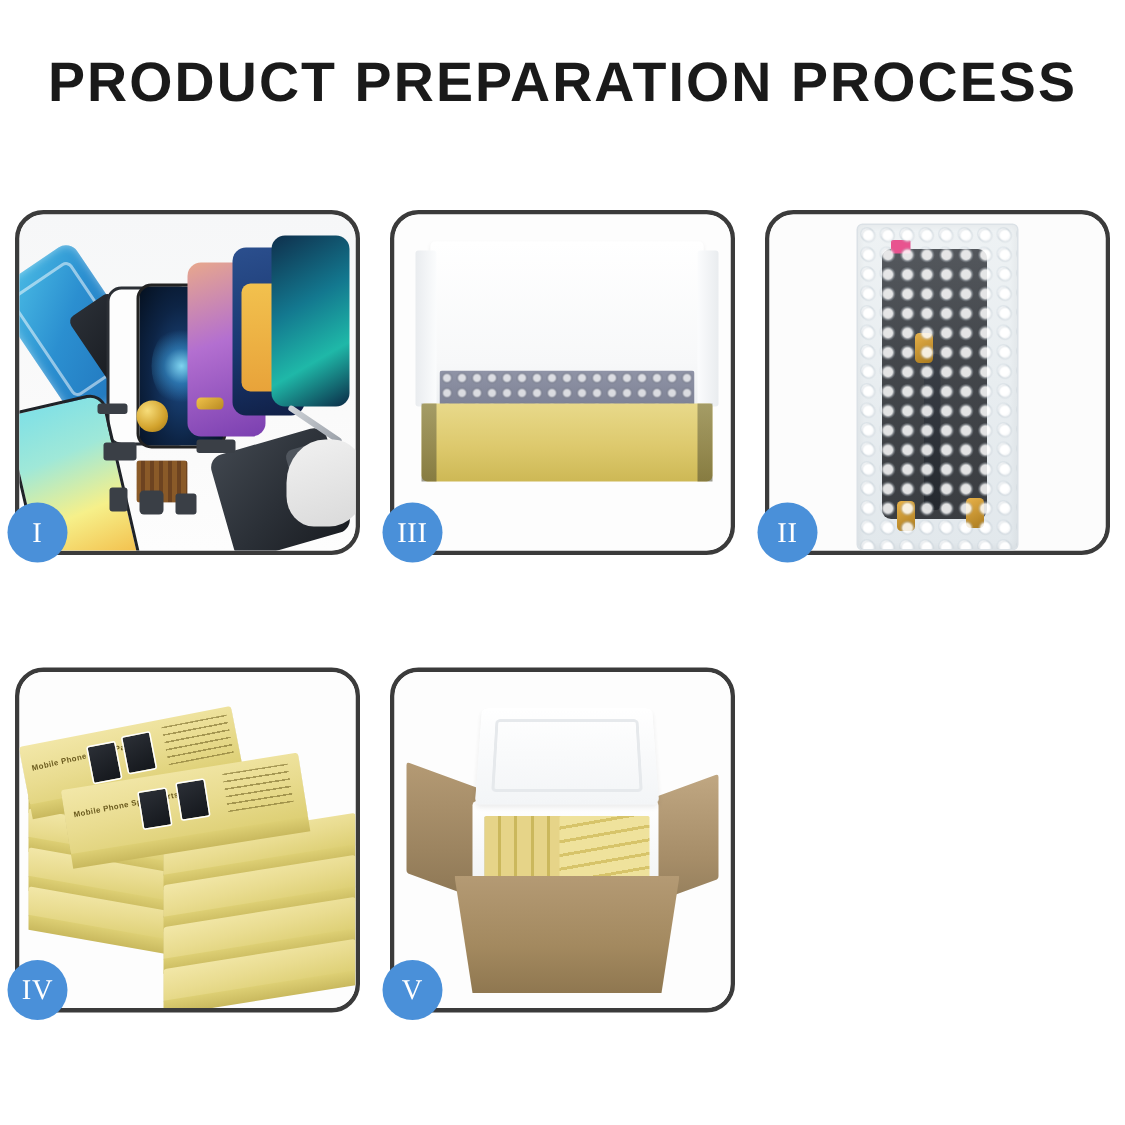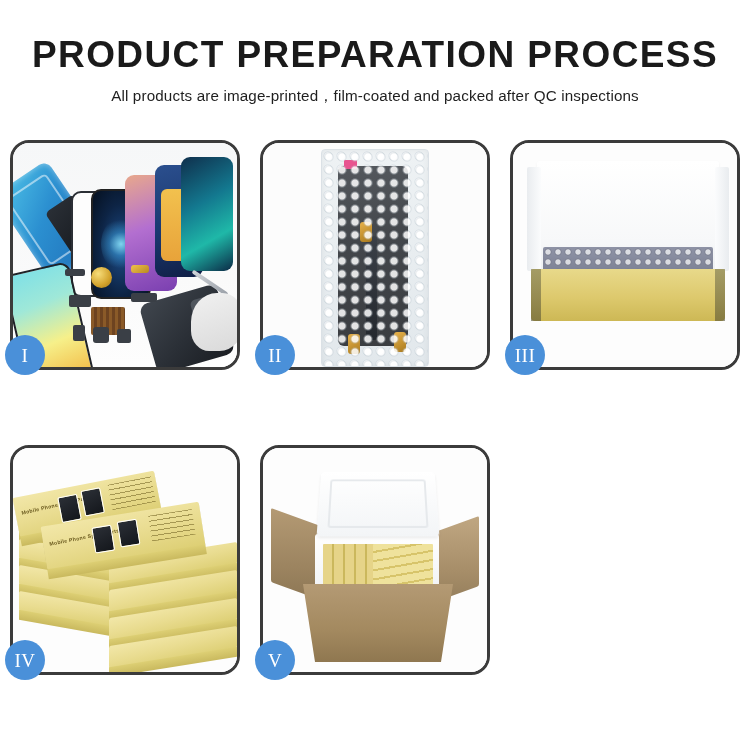--- a/index.html
+++ b/index.html
@@ -311,21 +311,20 @@
   }
   .c6-tape{ position:absolute; background:rgba(125,105,74,.45); border-radius:1px; }
 </style>
 </head>
 <body>
 
 <div class="page">
 
   <div class="header">
     <div class="title">PRODUCT PREPARATION PROCESS</div>
-    <div class="subtitle">All products are image-printed，film-coated and packed after QC inspections</div>
   </div>
 
   <div class="grid">
 
     <div class="panel">
       <div class="panel-inner p1">
         <div class="ph ph-blue-film"></div>
         <div class="ph ph-dark-small"></div>
         <div class="ph ph-white"></div>
         <div class="ph ph-jelly"></div>
@@ -344,44 +343,44 @@
         <div class="chip" style="left:60px;top:182px;width:12px;height:16px;"></div>
         <div class="chip" style="left:80px;top:184px;width:16px;height:16px;border-radius:3px;"></div>
         <div class="chip" style="left:104px;top:186px;width:14px;height:14px;"></div>
         <div class="tweezer"></div>
         <div class="hand"></div>
       </div>
       <div class="badge">I</div>
     </div>
 
     <div class="panel">
+      <div class="panel-inner p3">
+        <div class="box3-lid"></div>
+        <div class="box3-foam"></div>
+        <div class="box3-tray"></div>
+      </div>
+      <div class="badge">III</div>
+    </div>
+
+    <div class="panel">
       <div class="panel-inner p2">
         <div class="bubblebag">
           <div class="lcd"></div>
           <div class="pinklabel"></div>
           <div class="flexcable"></div>
           <div class="flexgold" style="left:38px;top:72px;"></div>
           <div class="flexgold" style="left:26px;top:184px;"></div>
           <div class="flexgold" style="left:72px;top:182px;"></div>
           <div class="bag-overlay"></div>
         </div>
       </div>
       <div class="badge">II</div>
     </div>
 
     <div class="panel">
-      <div class="panel-inner p3">
-        <div class="box3-lid"></div>
-        <div class="box3-foam"></div>
-        <div class="box3-tray"></div>
-      </div>
-      <div class="badge">III</div>
-    </div>
-
-    <div class="panel">
       <div class="panel-inner p4">
 
         <div class="stackbox" style="left:6px;top:74px;width:104px;height:20px;transform:skewY(10deg);">
             <span class="sb-side"></span>
           </div>
         <div class="stackbox" style="left:6px;top:100px;width:104px;height:20px;transform:skewY(10deg);">
             <span class="sb-side"></span>
           </div>
         <div class="stackbox" style="left:6px;top:126px;width:104px;height:20px;transform:skewY(10deg);">
             <span class="sb-side"></span>

